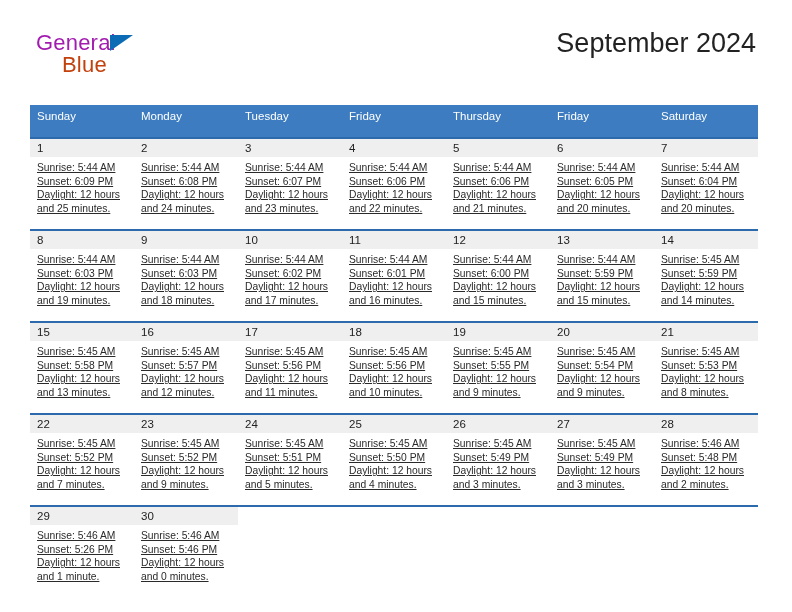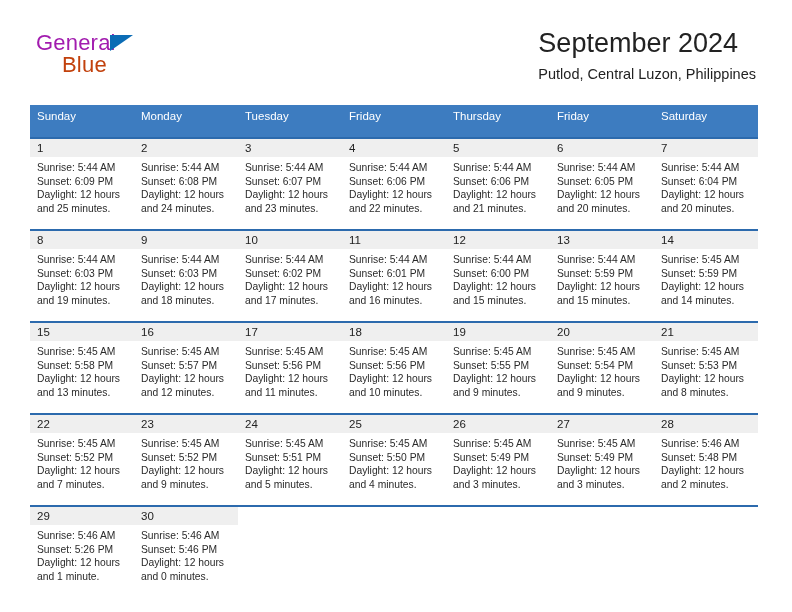--- a/index.html
+++ b/index.html
@@ -60,21 +60,21 @@
     top: 22px;
     font-size: 22px;
     color: #c2410c;
     letter-spacing: 0.2px;
     font-family: "Liberation Sans", sans-serif;
   }
   .title-block {
     position: absolute;
     right: 36px;
     top: 28px;
-    text-align: left;
+    text-align: center;
   }
   .cal-title {
     font-size: 27px;
     color: #222222;
     font-weight: normal;
     line-height: 1.15;
     white-space: nowrap;
   }
   .cal-subtitle {
     margin-top: 7px;
@@ -134,39 +134,39 @@
     padding-left: 7px;
     font-size: 11.5px;
     color: #222222;
     box-sizing: border-box;
   }
   .cell-body {
     padding: 4px 6px 0 7px;
     font-size: 10.3px;
     line-height: 13.6px;
     color: #2a2a2a;
+    text-decoration: underline;
   }
   .cell-body div { white-space: nowrap; }
 </style>
 </head>
 <body>
 
 <div class="page">
 
   <div class="header">
 
     <div class="logo">
       <span class="logo-general">General</span>
       <span class="logo-triangle"></span>
       <span class="logo-blue">Blue</span>
     </div>
 
     <div class="title-block">
       <div class="cal-title">September 2024</div>
-      <div class="cal-subtitle">Putlod, Central Luzon, Philippines</div>
     </div>
 
   </div>
 
   <table class="calendar">
     <colgroup>
       <col>
         <col>
         <col>
         <col>

